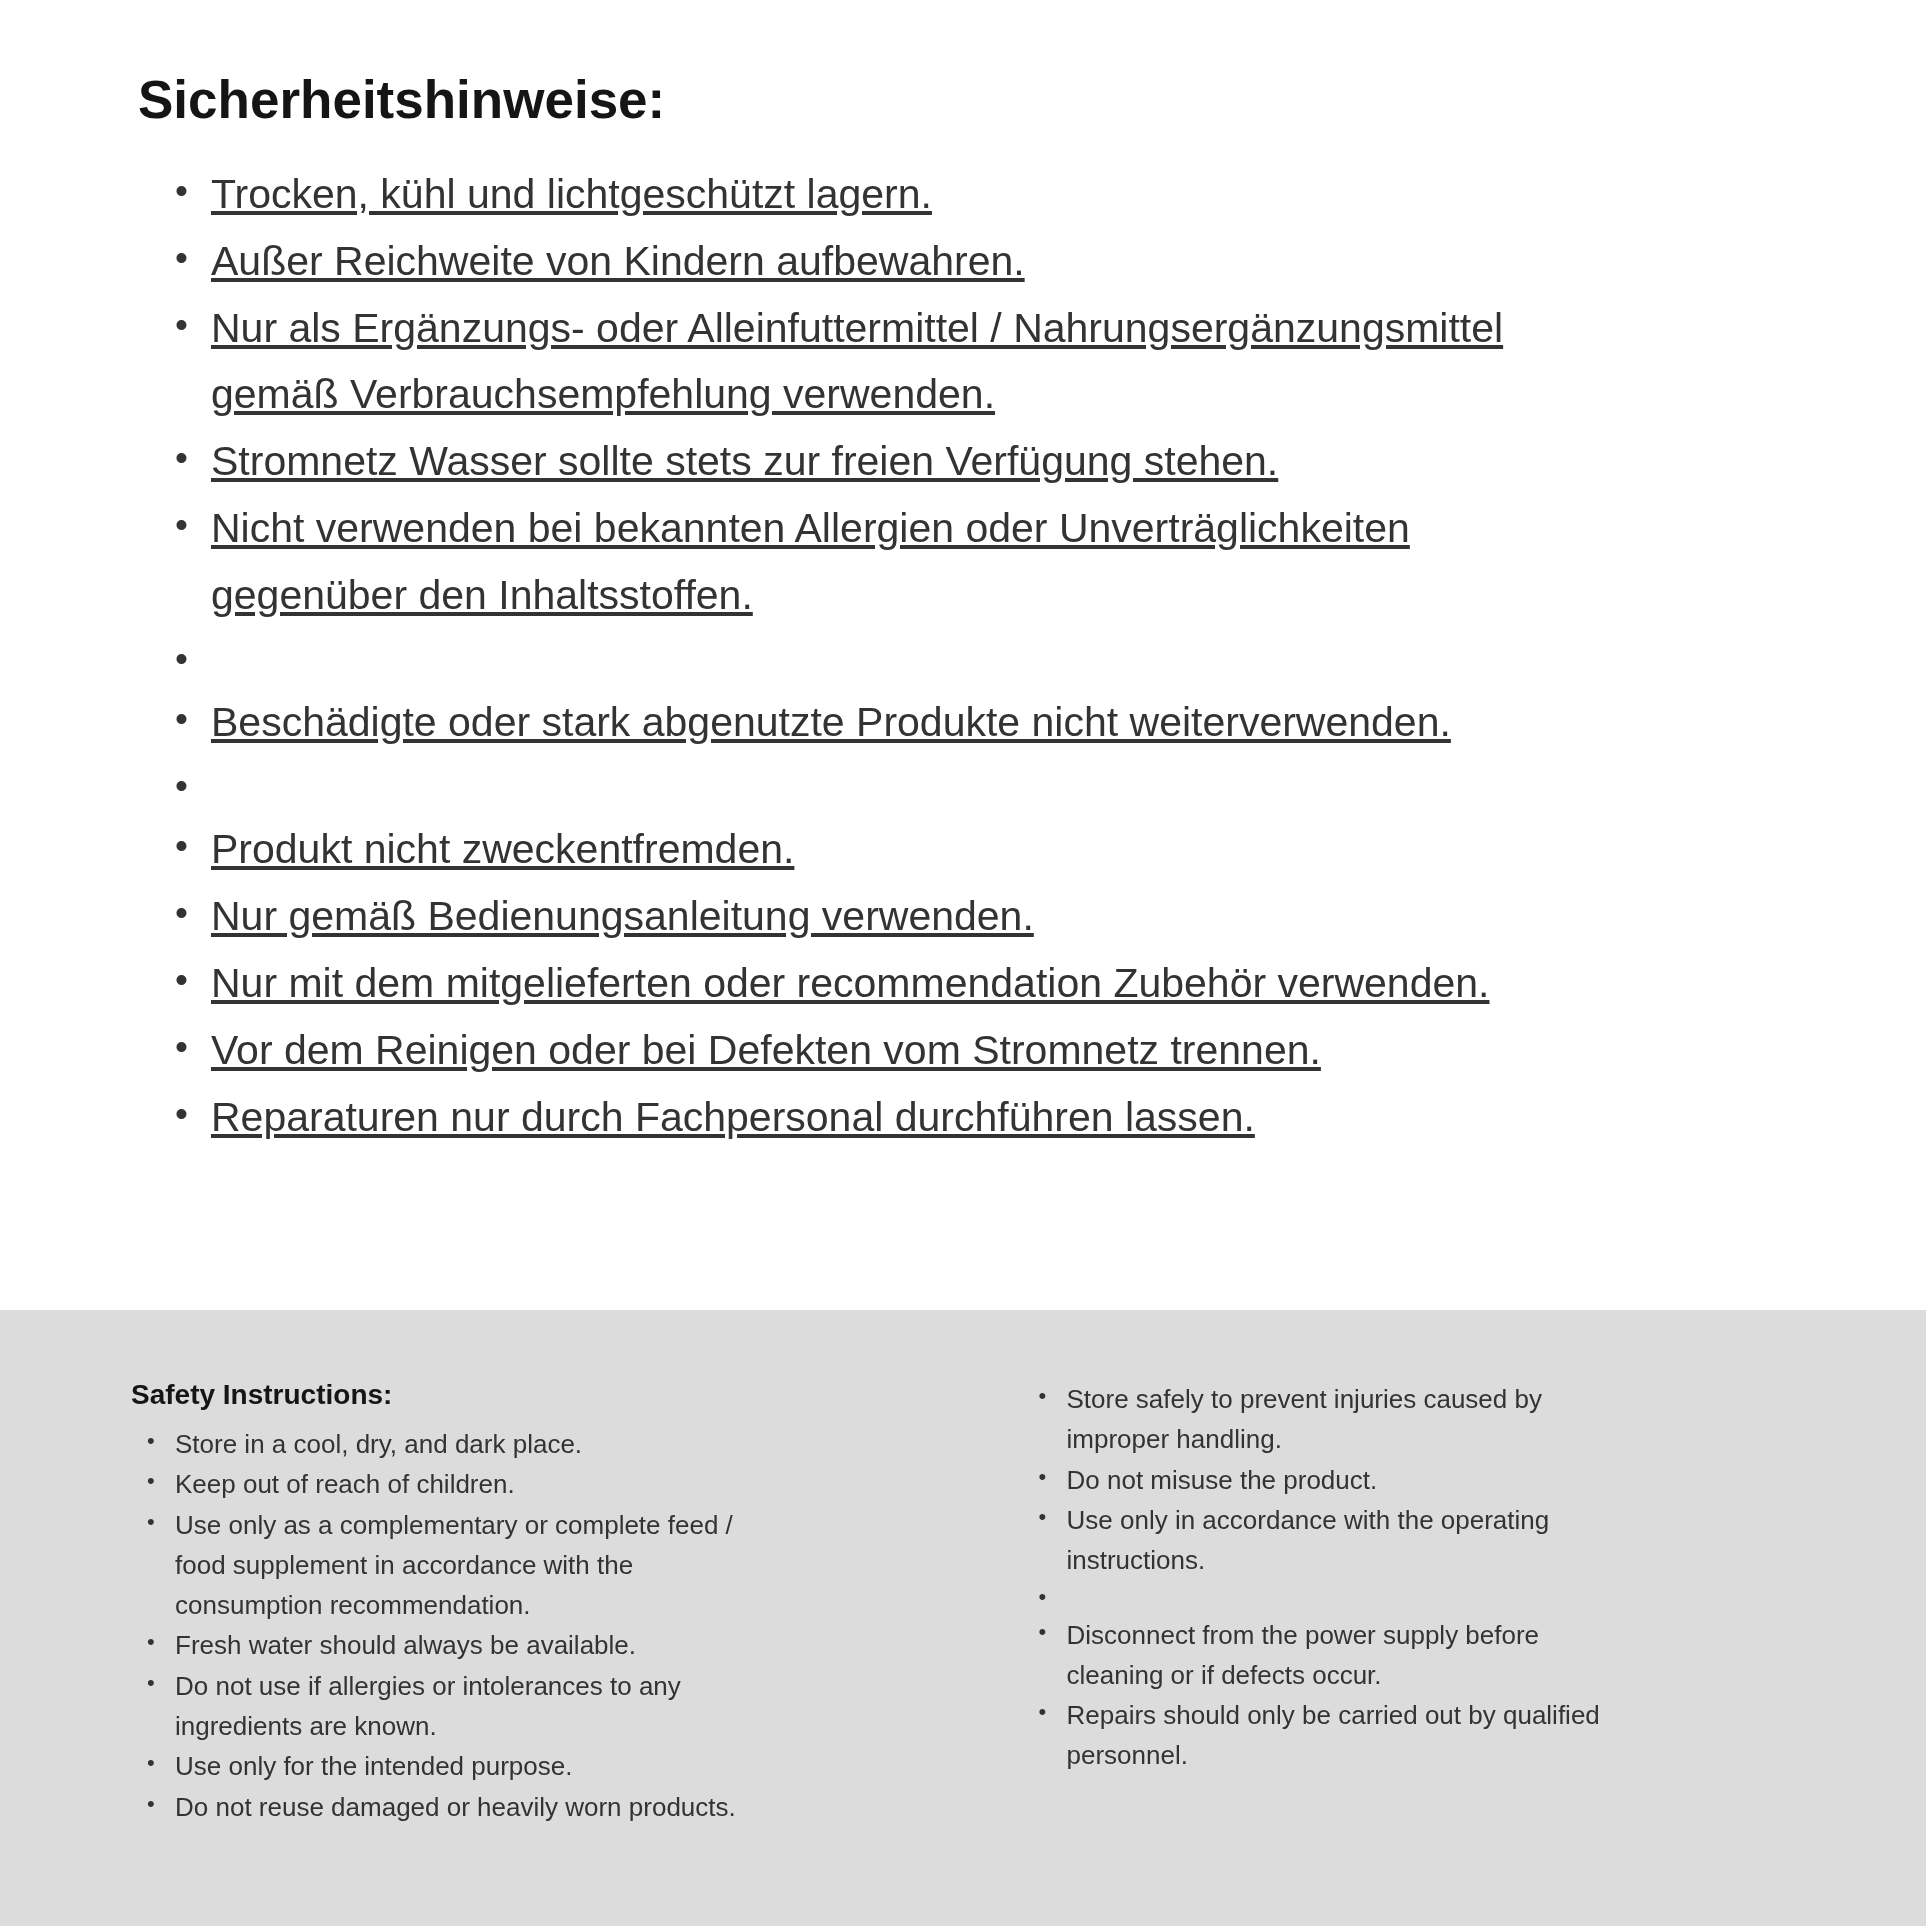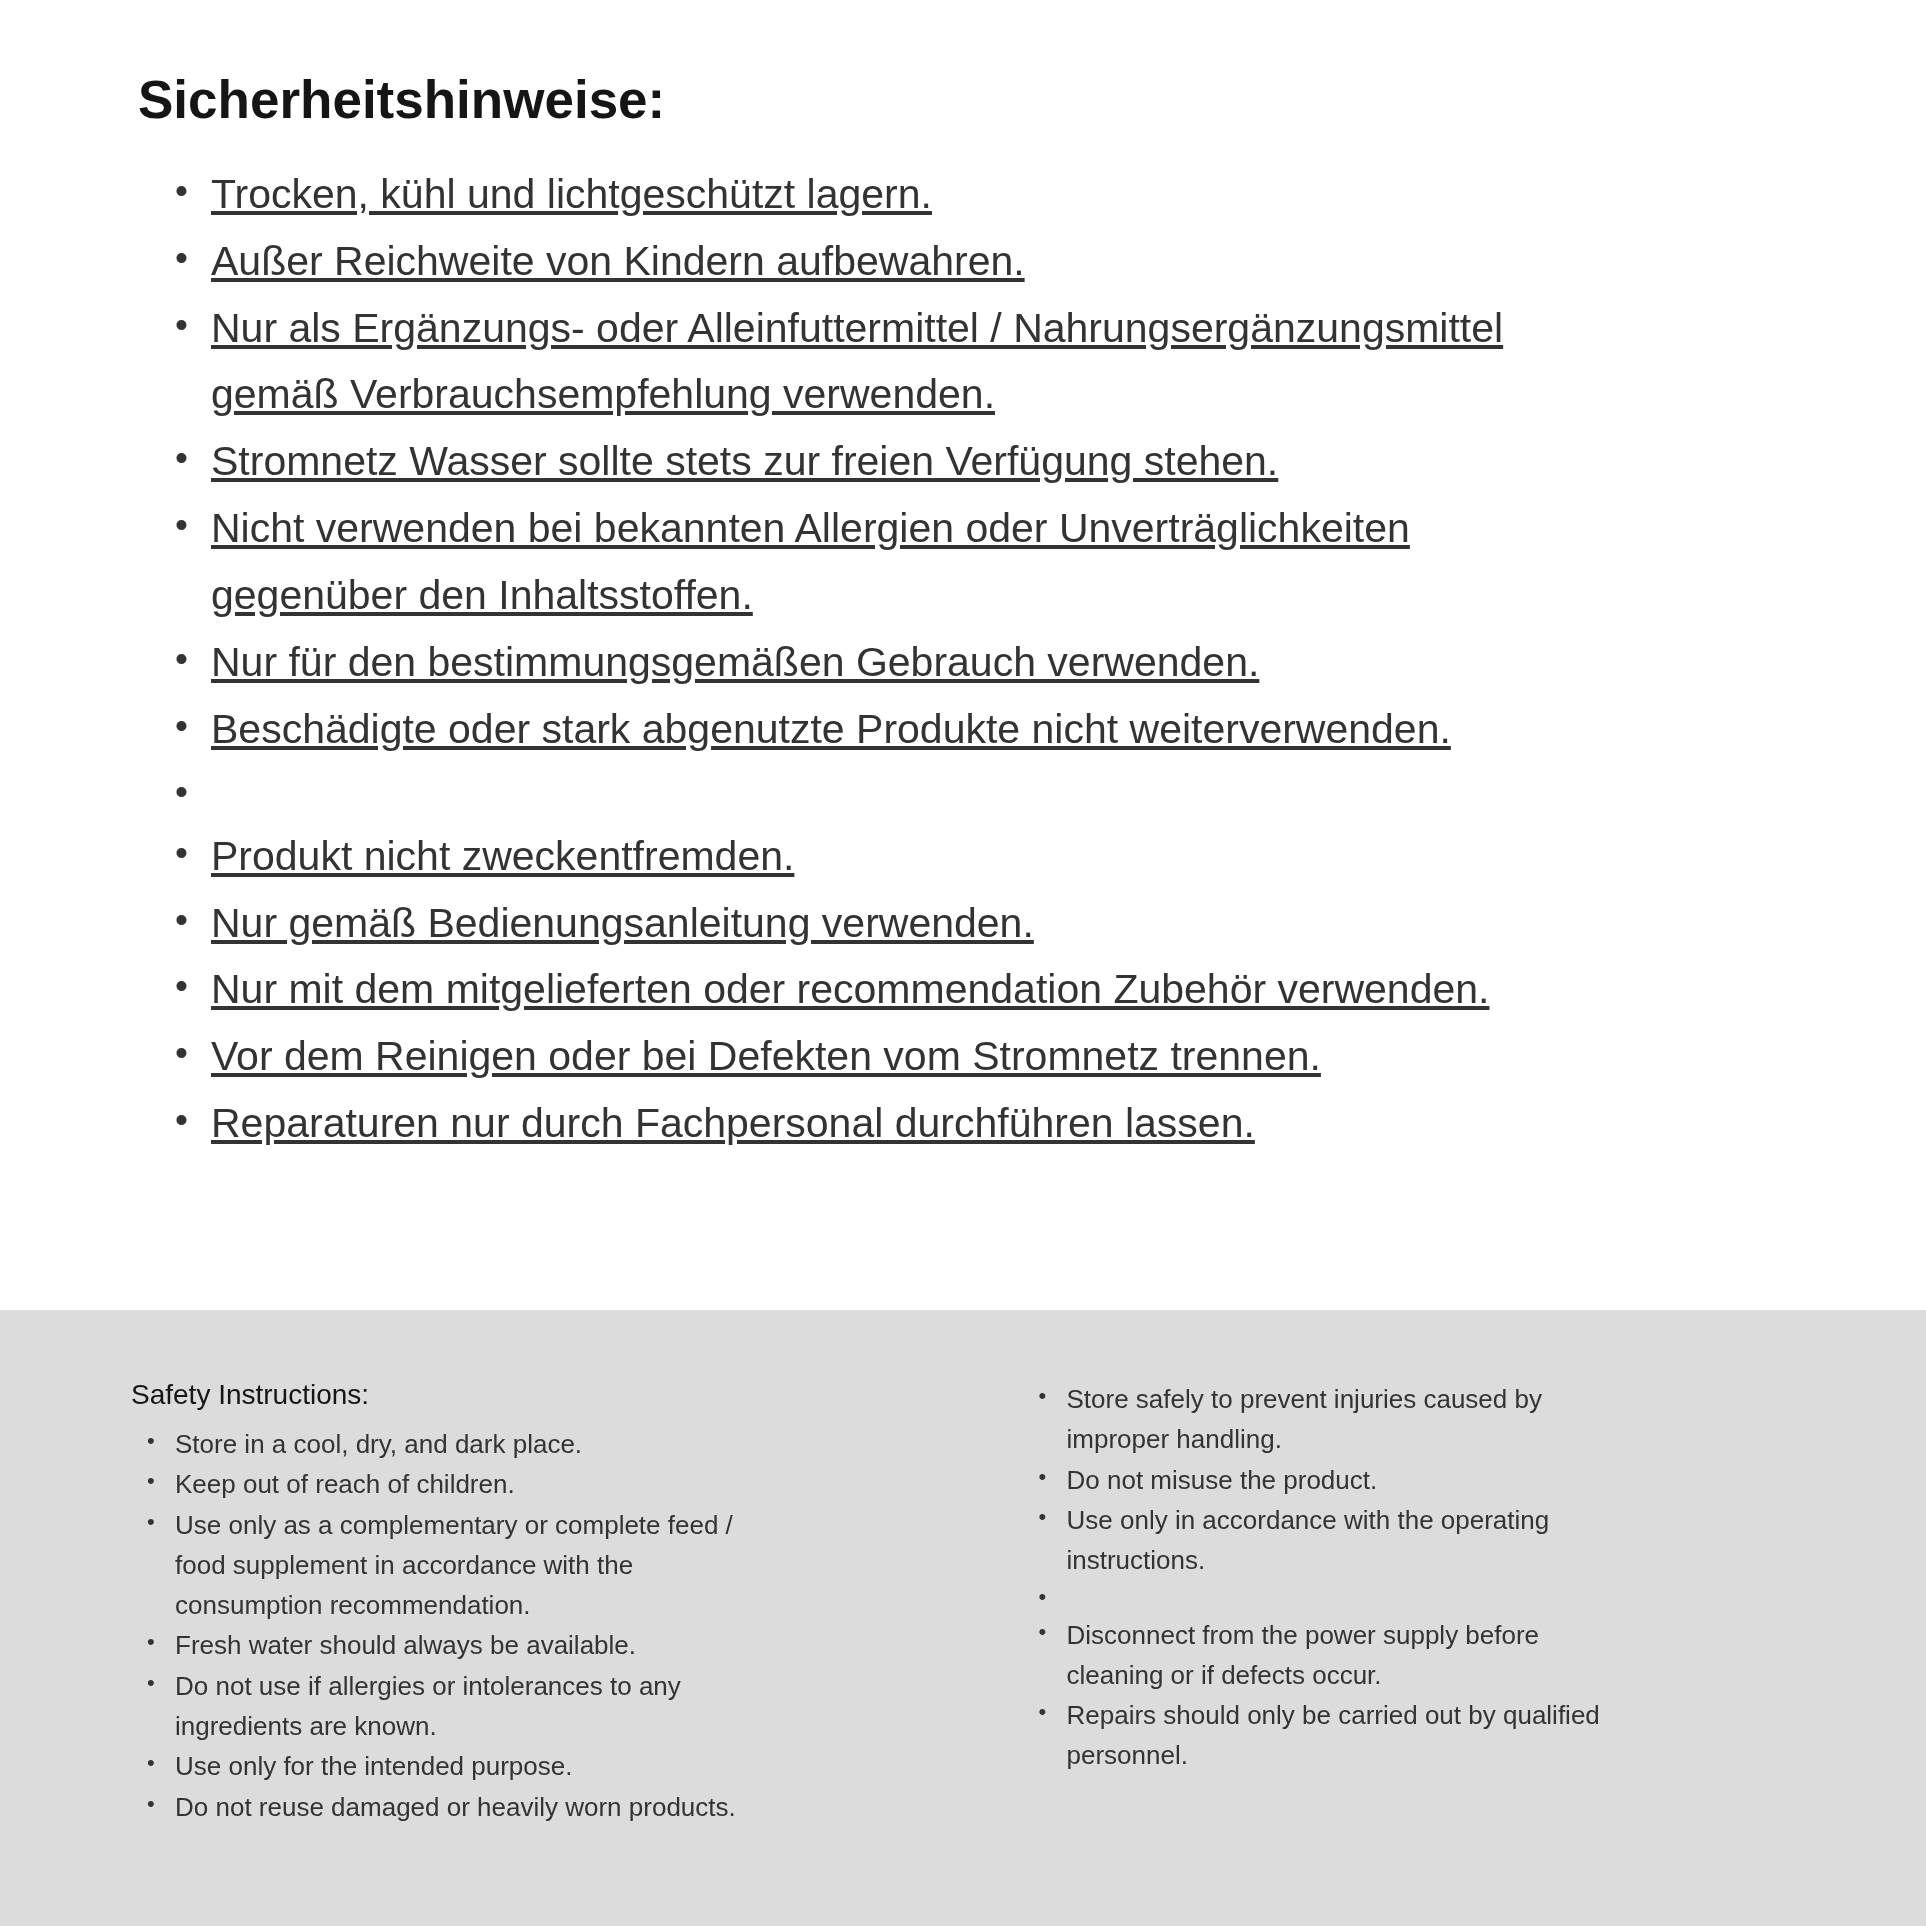--- a/index.html
+++ b/index.html
@@ -45,21 +45,21 @@
     height: 616px;
     background: #dcdcdc;
     padding: 69px 77px 0 131px;
     display: flex;
   }
   .col-left  { width: 903px; flex: 0 0 903px; }
   .col-right { flex: 1; padding-left: 4.5px; }
   .english-title {
     margin: 0 0 13px 0;
     font-size: 28px;
-    font-weight: 400;
+    font-weight: 700;
     color: #151515;
   }
   .english-list-left  { margin-left: 16px; }
   .english-list-right { margin-left: 0; }
   .e-item {
     display: flex;
     font-size: 26px;
     line-height: 1.55;
     color: #333333;
   }
@@ -96,21 +96,20 @@
         <span class="g-bullet">•</span>
         <span class="g-text">Stromnetz Wasser sollte stets zur freien Verfügung stehen.</span>
       </div>
       <div class="g-item">
         <span class="g-bullet">•</span>
         <span class="g-text">Nicht verwenden bei bekannten Allergien oder Unverträglichkeiten
 gegenüber den Inhaltsstoffen.</span>
       </div>
       <div class="g-item">
         <span class="g-bullet">•</span>
-        <span class="g-text">Nur für den bestimmungsgemäßen Gebrauch verwenden.</span>
       </div>
       <div class="g-item">
         <span class="g-bullet">•</span>
         <span class="g-text">Beschädigte oder stark abgenutzte Produkte nicht weiterverwenden.</span>
       </div>
       <div class="g-item">
         <span class="g-bullet">•</span>
       </div>
       <div class="g-item">
         <span class="g-bullet">•</span>

